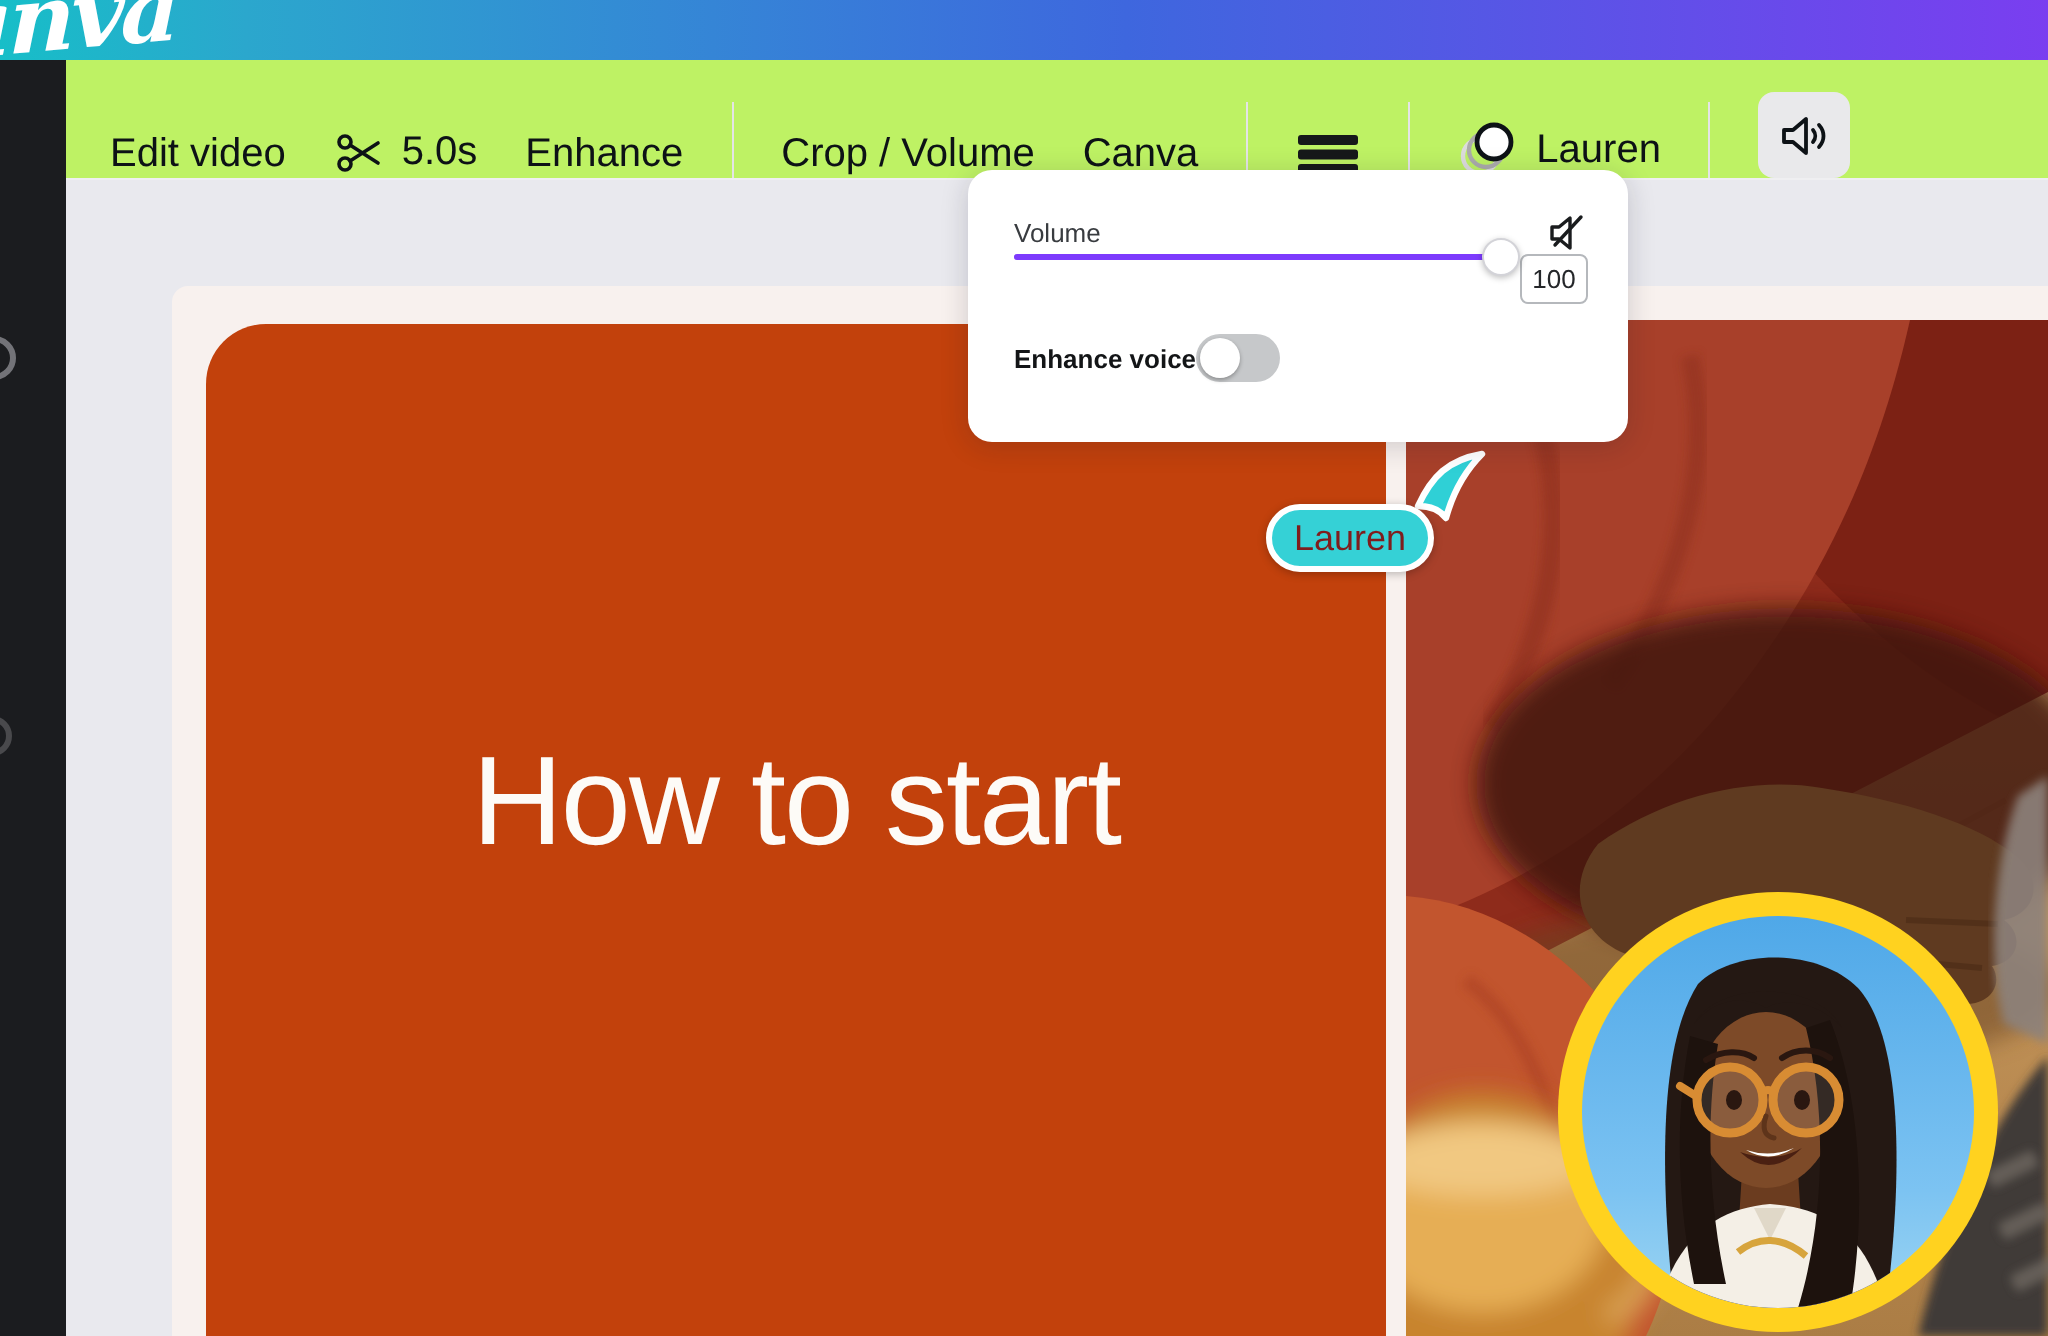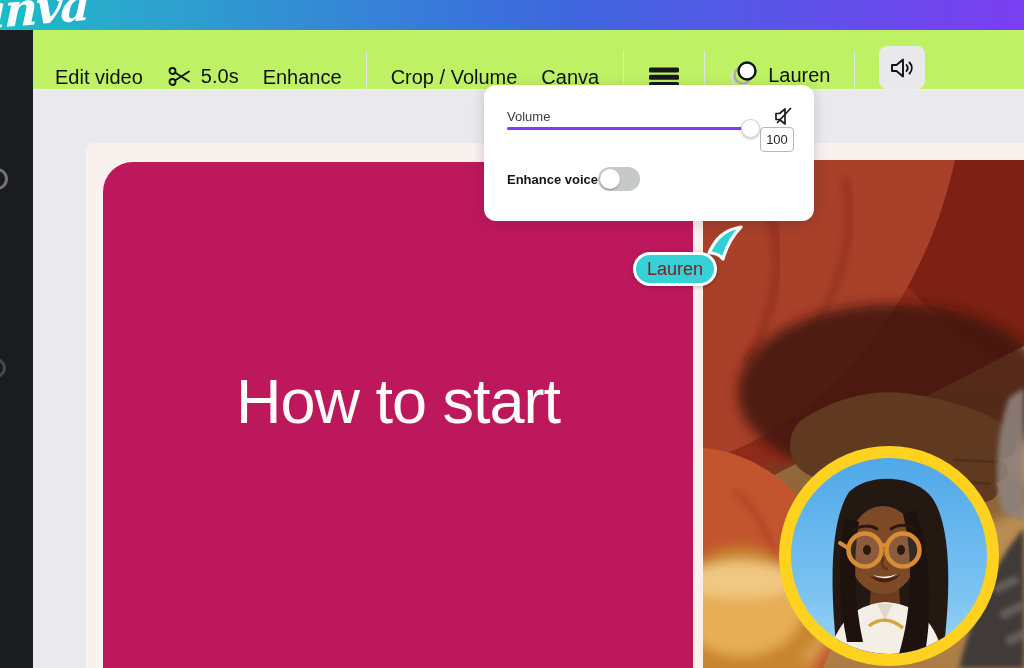--- a/index.html
+++ b/index.html
@@ -78,21 +78,21 @@
 </div>
 
 <div class="abs rail">
   <span class="rail-glyph1"></span>
   <span class="rail-glyph2"></span>
 </div>
 
 <div class="abs workspace"></div>
 <div class="abs page"></div>
 
-<div class="abs slide" style="background:#be185d;padding-left:43px;">
+<div class="abs slide" style="background:#c2410c;padding-left:43px;">
   <div class="slide-title">
     <div>How to start</div>
   </div>
 </div>
 
 <div class="abs photo">
   <svg width="321" height="508" viewBox="0 0 321 508">
     <defs>
       <linearGradient id="wood" x1="0" y1="0" x2="0" y2="1">
         <stop offset="0" stop-color="#d2a266"></stop>

